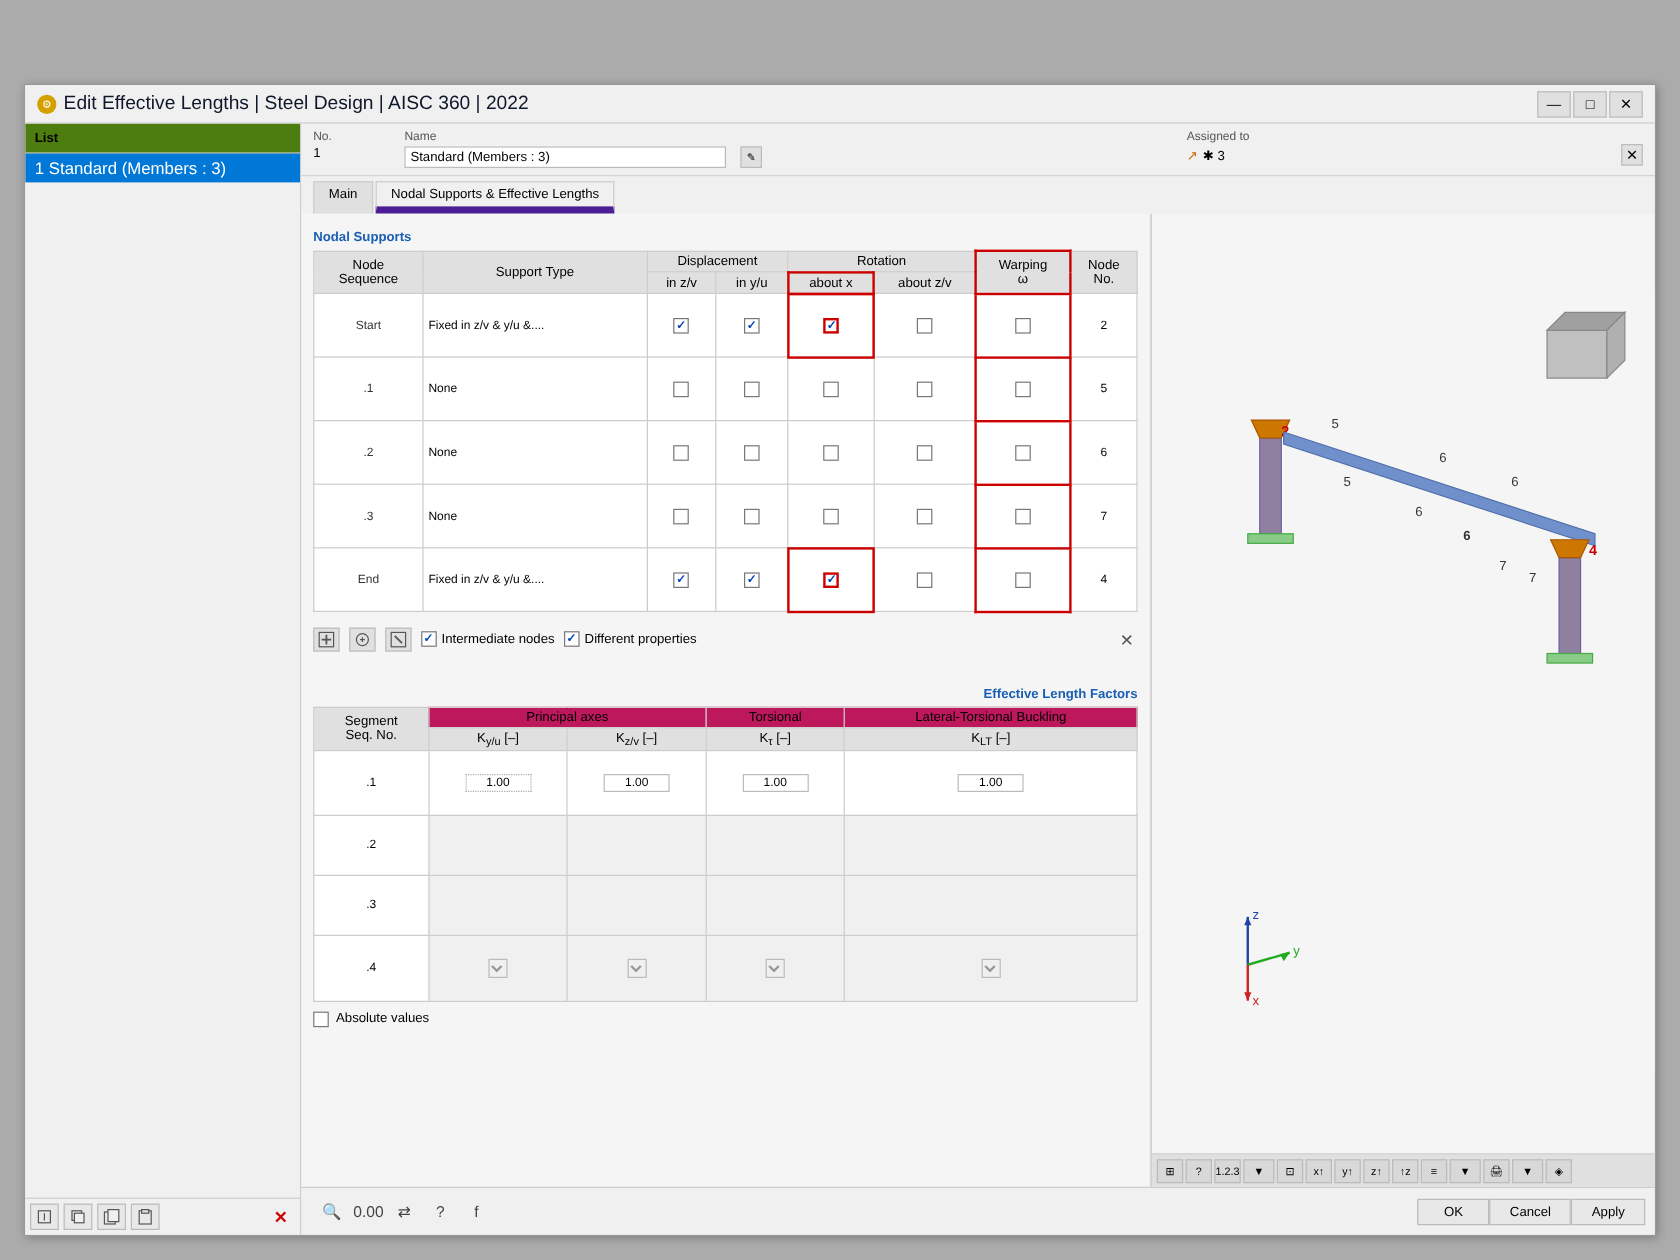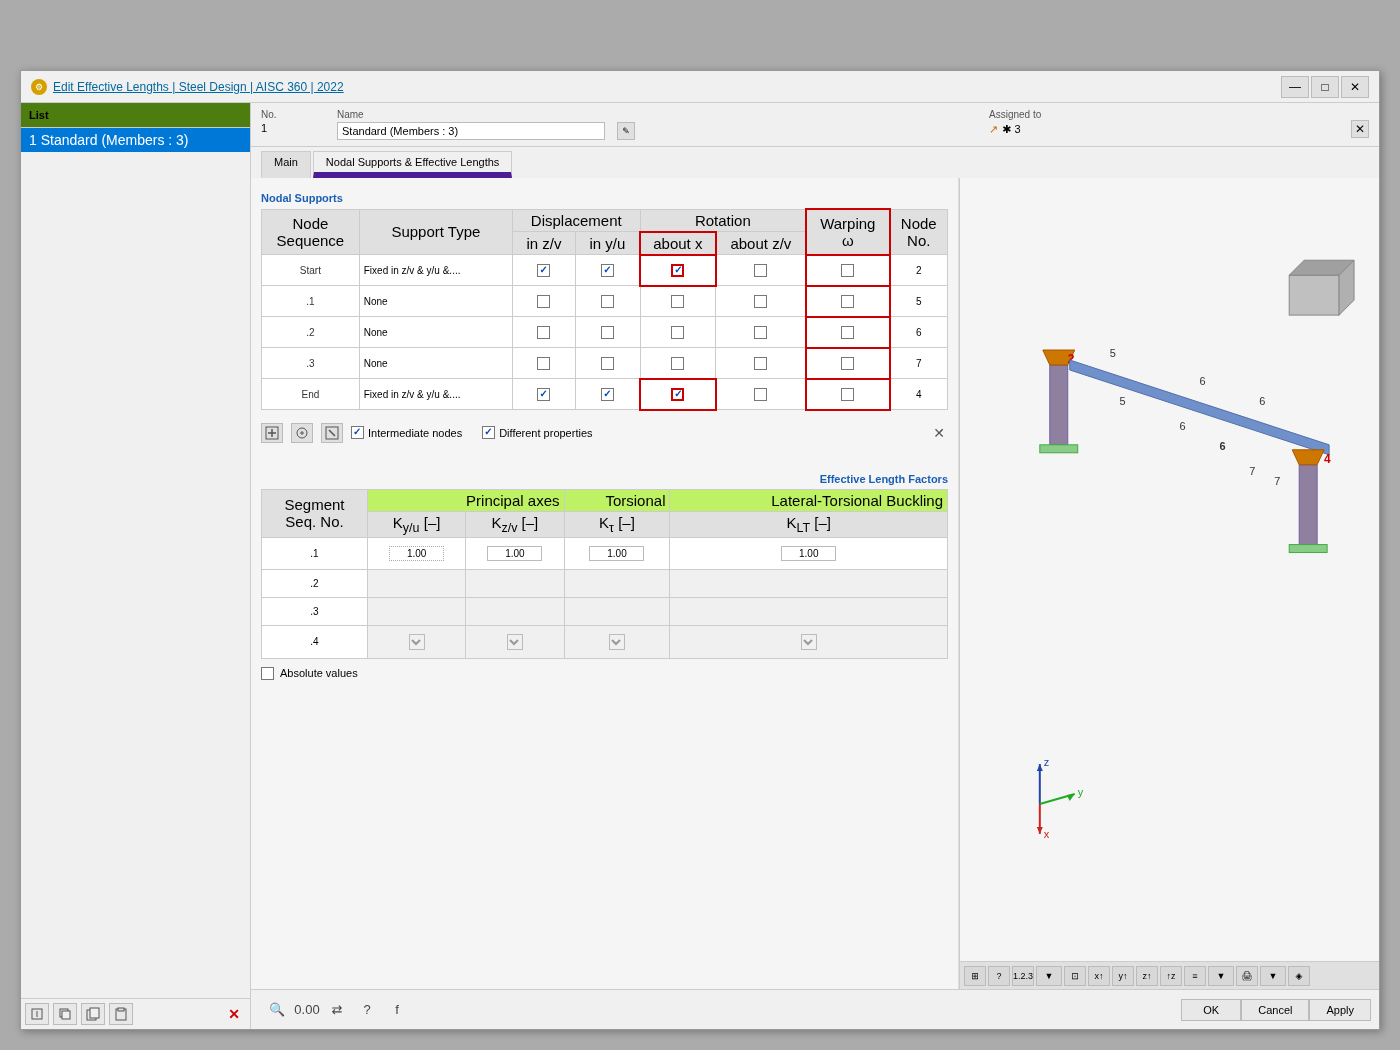--- a/index.html
+++ b/index.html
@@ -5,21 +5,21 @@
     * { box-sizing: border-box; margin: 0; padding: 0; }
     body { background: #c8c8c8; font-family: 'Segoe UI', Arial, sans-serif; font-size: 11px; color: #000; width: 1400px; height: 1050px; overflow: hidden; }
 
     .desktop { width: 1400px; height: 1050px; background: #ababab; position: relative; }
 
     .window { position: absolute; top: 70px; left: 20px; right: 20px; bottom: 20px; background: #f0f0f0; border: 1px solid #999; box-shadow: 2px 2px 8px rgba(0,0,0,0.3); display: flex; flex-direction: column; }
 
     .title-bar { background: #f0f0f0; border-bottom: 1px solid #ccc; padding: 6px 10px; display: flex; align-items: center; justify-content: space-between; height: 32px; }
     .title-bar-left { display: flex; align-items: center; gap: 6px; }
     .title-icon { width: 16px; height: 16px; background: #d4a000; border-radius: 50%; display: flex; align-items: center; justify-content: center; font-size: 9px; color: white; flex-shrink: 0; }
-    .title-text { font-size: 12px; color: #0369a1; text-decoration: underline; }
+    .title-text { font-size: 16px; color: #0f172a; }
     .title-controls { display: flex; gap: 2px; }
     .title-btn { width: 28px; height: 22px; background: #e0e0e0; border: 1px solid #bbb; cursor: pointer; display: flex; align-items: center; justify-content: center; font-size: 12px; }
 
     .window-body { display: flex; flex: 1; overflow: hidden; }
 
     
     .left-panel { width: 230px; background: #f0f0f0; border-right: 1px solid #ccc; display: flex; flex-direction: column; }
     .left-header { padding: 6px 8px; font-weight: bold; font-size: 11px; background: #4d7c0f; border-bottom: 1px solid #ccc; }
     .list-item { padding: 4px 8px; background: #0078d7; color: white; font-size: 14px; cursor: pointer; }
     .left-toolbar { display: flex; gap: 4px; padding: 4px; border-top: 1px solid #ccc; margin-top: auto; align-items: center; }
@@ -54,22 +54,22 @@
     .view-panel { width: 420px; background: #e8e8e8; border-left: 1px solid #ccc; display: flex; flex-direction: column; }
     .view-canvas { flex: 1; background: #f5f5f5; position: relative; overflow: hidden; }
     .view-toolbar { height: 28px; background: #e0e0e0; border-top: 1px solid #ccc; display: flex; align-items: center; padding: 0 4px; gap: 2px; }
     .view-tb-btn { width: 22px; height: 20px; background: #d8d8d8; border: 1px solid #bbb; cursor: pointer; display: flex; align-items: center; justify-content: center; font-size: 9px; }
 
     
     .section-header { font-size: 11px; font-weight: bold; color: #1a5fb4; margin: 6px 0 4px 0; }
 
     
     table { border-collapse: collapse; font-size: 10px; width: 100%; }
-    th { background: #e0e0e0; border: 1px solid #ccc; padding: 2px 4px; font-size: 15px; font-weight: normal; text-align: center; }
-    td { border: 1px solid #ccc; padding: 8px 4px; background: white; text-align: center; }
+    th { background: #e0e0e0; border: 1px solid #ccc; padding: 2px 4px; font-size: 11px; font-weight: normal; text-align: center; }
+    td { border: 1px solid #ccc; padding: 19px 4px; background: white; text-align: center; }
     td.left-align { text-align: left; }
 
     .checkbox-cell { display: flex; align-items: center; justify-content: center; }
     .cb { width: 13px; height: 13px; border: 1px solid #777; background: white; cursor: pointer; display: inline-block; position: relative; }
     .cb.checked { background: white; }
     .cb.checked::after { content: '✓'; position: absolute; top: -1px; left: 1px; font-size: 10px; color: #0044bb; font-weight: bold; }
     .cb-outlined { width: 13px; height: 13px; border: 2px solid #cc0000; background: white; cursor: pointer; display: inline-block; position: relative; }
     .cb-outlined.checked::after { content: '✓'; position: absolute; top: -2px; left: 1px; font-size: 10px; color: #0044bb; font-weight: bold; }
 
     
@@ -98,21 +98,21 @@
     .header-name-row { display: flex; align-items: center; gap: 8px; flex: 1; }
 
     .assigned-section { margin-left: auto; width: 380px; }
     .assigned-label { font-size: 10px; color: #555; }
     .assigned-value { display: flex; align-items: center; gap: 4px; font-size: 11px; }
     .member-icon { color: #cc6600; font-size: 11px; }
 
     
     td.highlight-border { outline: 2px solid #cc0000; outline-offset: -1px; }
 
-    .col-group-header { background: #bef264; text-align: right; }
+    .col-group-header { background: #be185d; }
 
     
     .seq-num { color: #333; font-size: 10px; }
   </style>
 </head>
 <body>
 
 <div class="desktop">
   <div class="window">
 
@@ -389,21 +389,21 @@
               <button class="tool-icon">
                 <svg width="14" height="14" viewBox="0 0 14 14">
                     <rect x="1" y="1" width="12" height="12" fill="none" stroke="#555" stroke-width="1"></rect>
                     <line x1="4" y1="4" x2="10" y2="10" stroke="#555" stroke-width="1.5"></line>
                   </svg>
               </button>
               <label class="checkbox-label">
                 <span class="cb checked"></span>
                 <span>Intermediate nodes</span>
               </label>
-              <label class="checkbox-label" style="margin-left:12px;">
+              <label class="checkbox-label" style="">
                 <span class="cb checked"></span>
                 <span>Different properties</span>
               </label>
               <button class="x-btn">✕</button>
             </div>
 
             <div class="section-header" style="margin-top:26px;text-align:right;">Effective Length Factors</div>
 
             <table class="eff-table">
               <thead>

